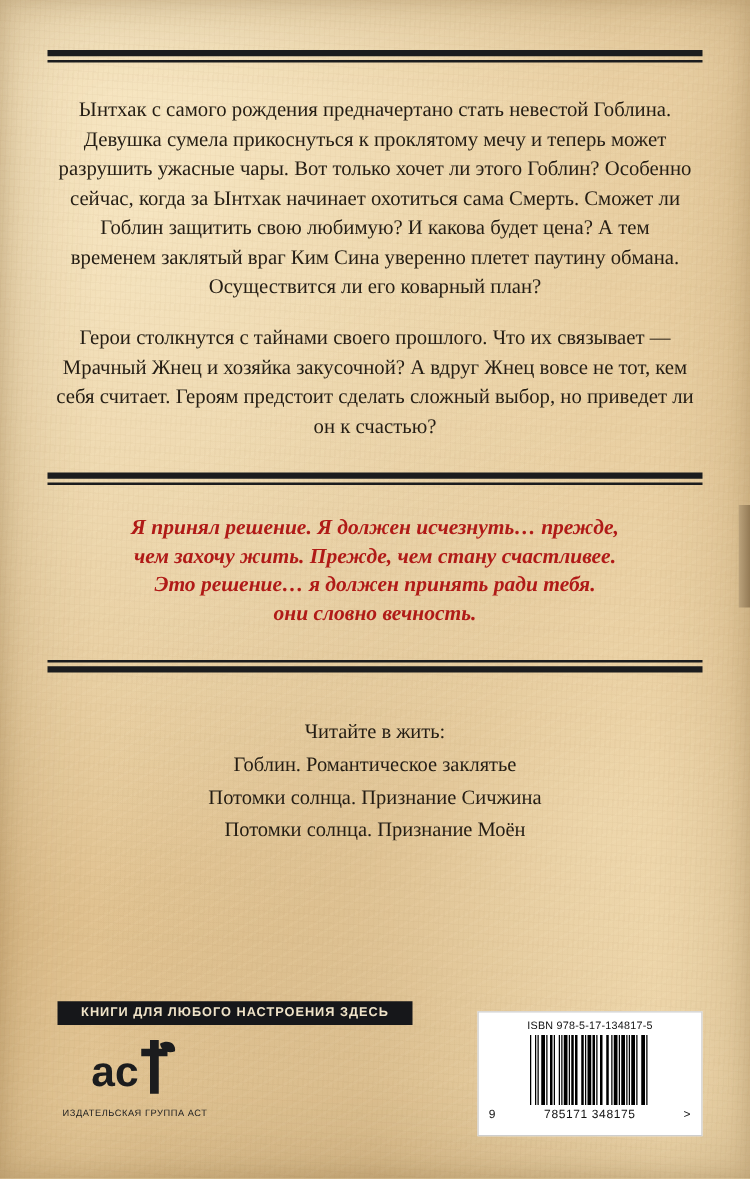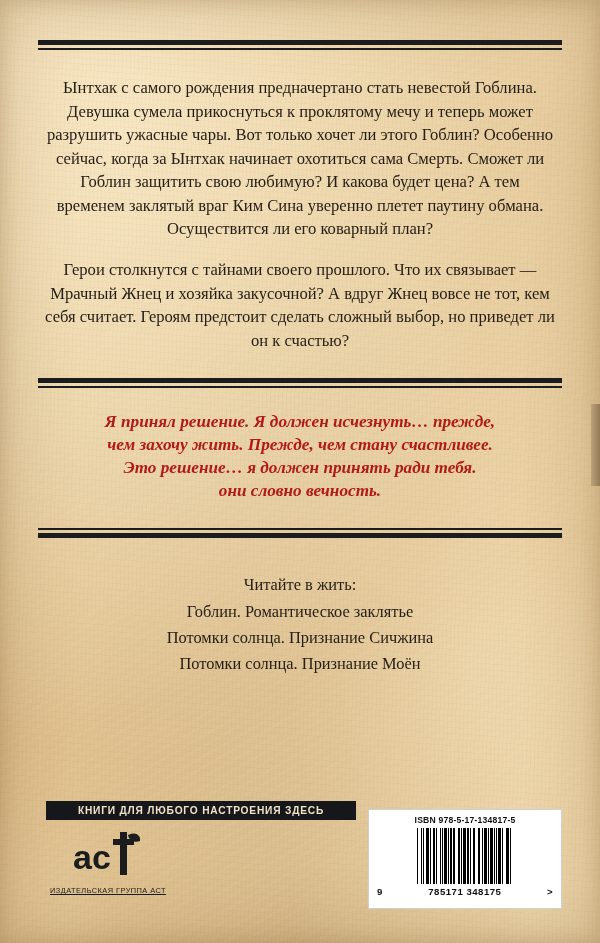--- a/index.html
+++ b/index.html
@@ -115,21 +115,21 @@
     left: 0;
     right: 0;
     bottom: 0;
     height: 150px;
     z-index: 4;
   }
   .mood-bar {
     position: absolute;
     left: 46px;
     top: 8px;
-    width: 310px;
+    width: 284px;
     height: 19px;
     background: #16171a;
     color: #efe3c8;
     font-family: "Liberation Sans", sans-serif;
     font-size: 10.2px;
     font-weight: bold;
     letter-spacing: 0.8px;
     display: flex;
     align-items: center;
     justify-content: center;
@@ -147,21 +147,20 @@
     height: 52px;
     margin: 0 auto;
   }
   .logo-caption {
     margin-top: 5px;
     font-family: "Liberation Sans", sans-serif;
     font-size: 7.4px;
     letter-spacing: 0.45px;
     color: #1b1c1e;
     text-transform: uppercase;
-    text-decoration: underline;
   }
   .links {
     position: absolute;
     left: 178px;
     top: 48px;
     font-family: "Liberation Sans", sans-serif;
     color: #1b1c1e;
   }
   .links .site {
     font-size: 11.6px;
@@ -185,28 +184,27 @@
     line-height: 11px;
     text-align: center;
     font-family: "Liberation Sans", sans-serif;
     font-weight: bold;
     border-radius: 2px;
   }
   .isbn-box {
     position: absolute;
     right: 38px;
     top: 16px;
-    width: 194px;
+    width: 180px;
     height: 100px;
     background: #ffffff;
     border: 1px solid #cfcfcf;
     padding: 5px 6px 4px;
     box-sizing: border-box;
     font-family: "Liberation Sans", sans-serif;
-    font-weight: bold;
   }
   .isbn-text {
     text-align: center;
     font-size: 8.6px;
     color: #111;
     letter-spacing: 0.2px;
     margin-bottom: 3px;
   }
   .barcode {
     height: 56px;

